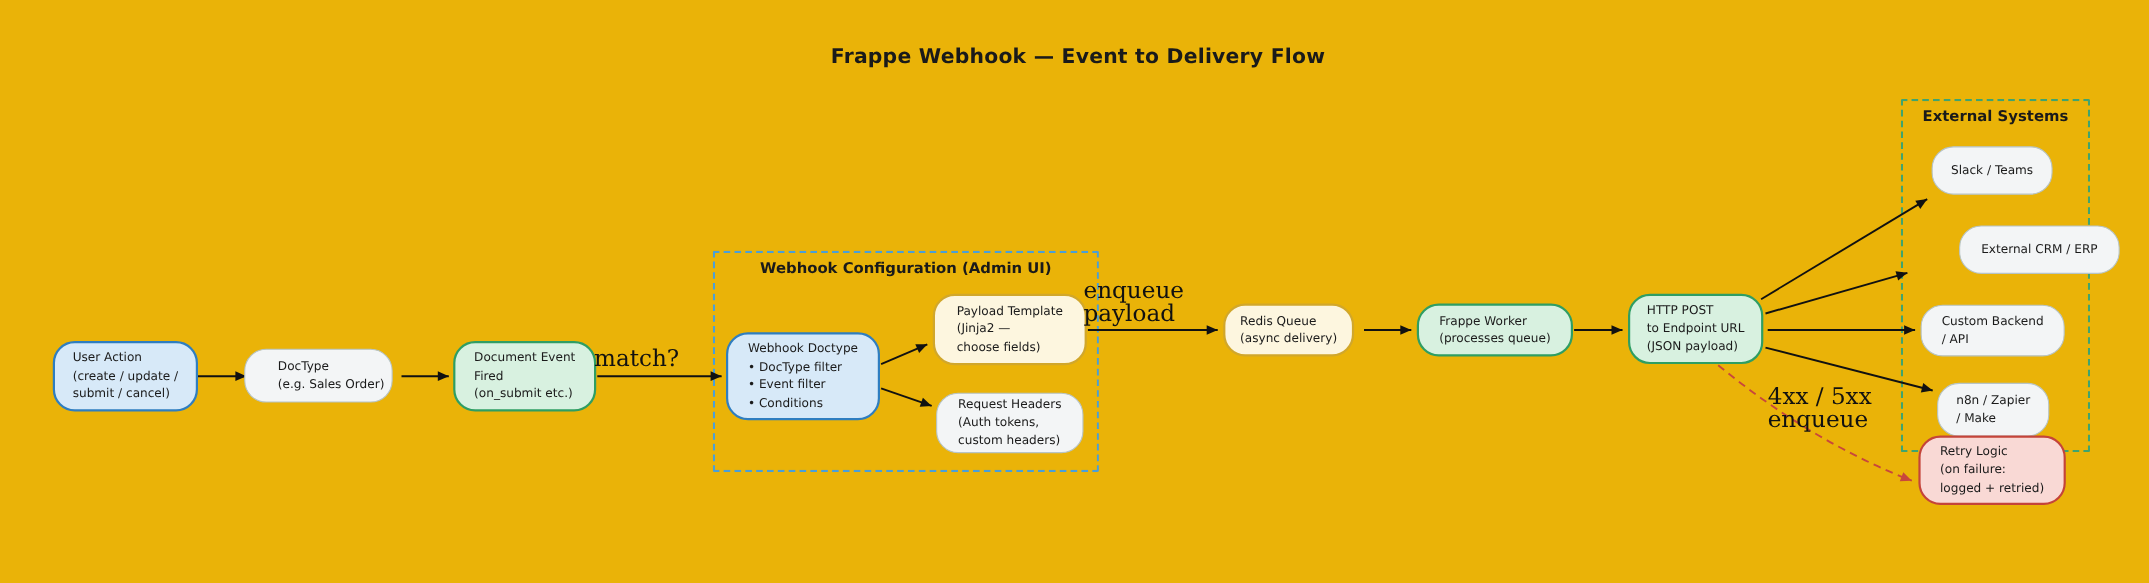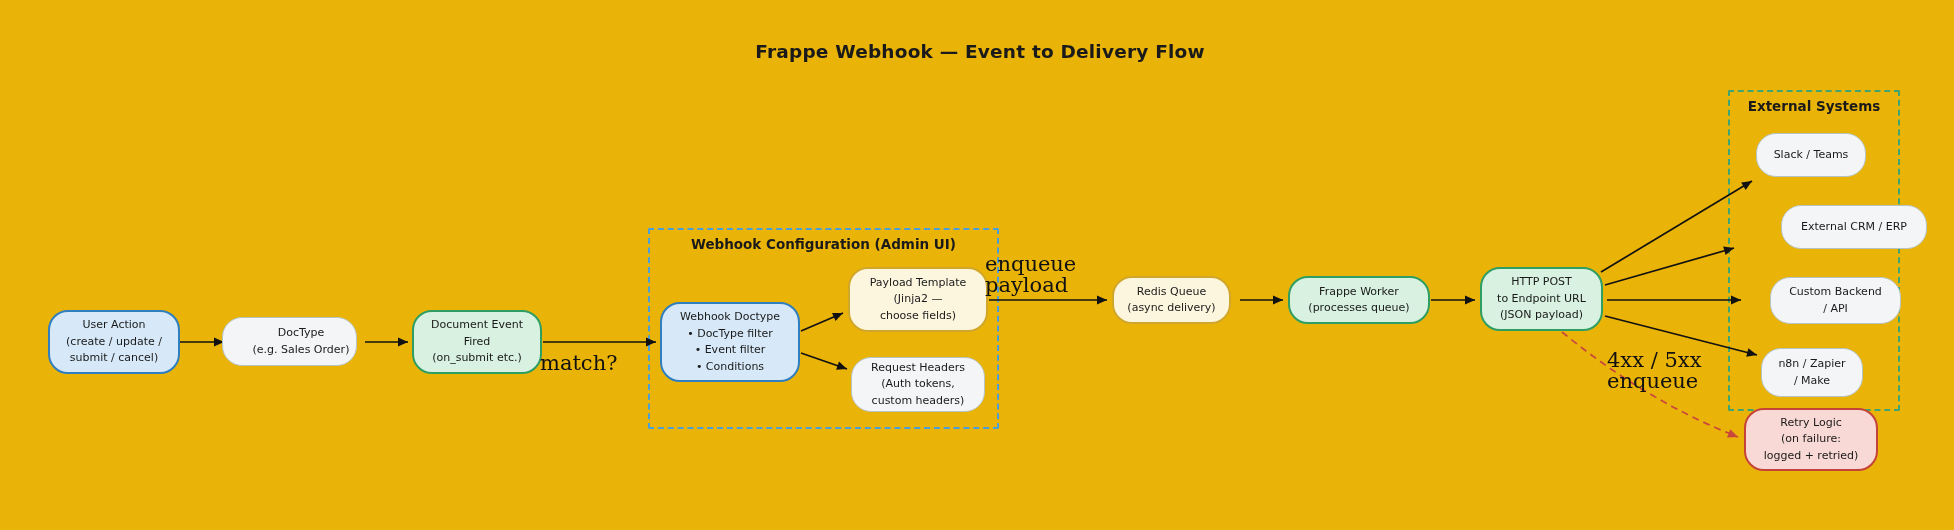--- a/index.html
+++ b/index.html
@@ -32,50 +32,50 @@
     font-weight:bold; font-size:13.5px; white-space:nowrap;
   }
   .edges{ position:absolute; left:0; top:0; width:1954px; height:530px; }
   .edge{ stroke:var(--edge-color); stroke-width:1.7; fill:none; }
   .edge-red{ stroke:var(--error-edge-color); stroke-width:1.7; fill:none; stroke-dasharray:7 5; }
   .arrowhead{ fill:var(--edge-color); }
   .arrowhead-red{ fill:var(--error-edge-color); }
   .node{
     position:absolute; box-sizing:border-box; border-radius:20px;
     display:flex; align-items:center; justify-content:center;
-    text-align:center; white-space:pre-line; font-size:11px; line-height:16.5px;
+    text-align:left; white-space:pre-line; font-size:11px; line-height:16.5px;
     padding:2px 5px; border:2px solid;
   }
   .node.blue  { background:var(--node-blue-fill);   border-color:var(--node-blue-border); }
   .node.gray  { background:var(--node-gray-fill);   border-color:var(--node-gray-border); border-width:1.5px; }
   .node.green { background:var(--node-green-fill);  border-color:var(--node-green-border); }
   .node.yellow{ background:var(--node-yellow-fill); border-color:var(--node-yellow-border); }
   .node.red   { background:var(--node-red-fill);    border-color:var(--node-red-border); }
 
   #n-user-action     { left:48px;   top:310px; width:132px; height:64px; }
   #n-doctype         { left:222px;  top:317px; width:135px; height:49px;padding-left:28px; }
   #n-doc-event       { left:412px;  top:310px; width:130px; height:64px; }
   #n-webhook-doctype { left:660px;  top:302px; width:140px; height:80px; }
   #n-payload-template{ left:848px;  top:267px; width:140px; height:65px; }
   #n-request-headers { left:851px;  top:357px; width:134px; height:55px; }
   #n-redis-queue     { left:1112px; top:276px; width:119px; height:48px; }
   #n-frappe-worker   { left:1288px; top:276px; width:142px; height:48px; }
   #n-http-post       { left:1480px; top:267px; width:123px; height:64px; }
   #n-slack-teams     { left:1756px; top:133px; width:110px; height:44px; }
   #n-external-crm    { left:1738px; top:205px; width:146px; height:44px;margin-left:43px; }
-  #n-custom-backend  { left:1746px; top:277px; width:131px; height:47px;margin-left:24px; }
+  #n-custom-backend  { left:1746px; top:277px; width:131px; height:47px; }
   #n-n8n-zapier      { left:1761px; top:348px; width:102px; height:49px; }
-  #n-retry-logic     { left:1744px; top:408px; width:134px; height:63px; }
+  #n-retry-logic     { left:1744px; top:396px; width:134px; height:63px; }
 
   .edge-label{
     position:absolute; font-family:"DejaVu Serif","Liberation Serif",serif;
     font-size:21px; line-height:21px; text-align:left; white-space:pre-line;
     color:#111111;
   }
-  #l-match  { left:540px;  top:316px; width:120px;margin-top:37px; }
+  #l-match  { left:540px;  top:316px; width:120px; }
   #l-enqueue{ left:985px;  top:254px; width:125px; }
   #l-error  { left:1607px; top:350px; width:125px; }
 </style>
 </head>
 <body>
 
 <div id="canvas">
 
   <div class="title">Frappe Webhook — Event to Delivery Flow</div>
 

